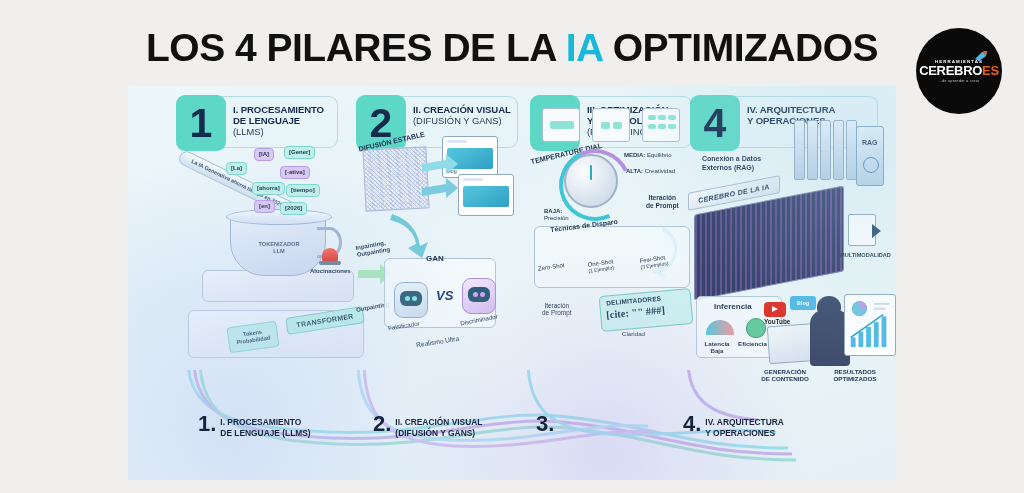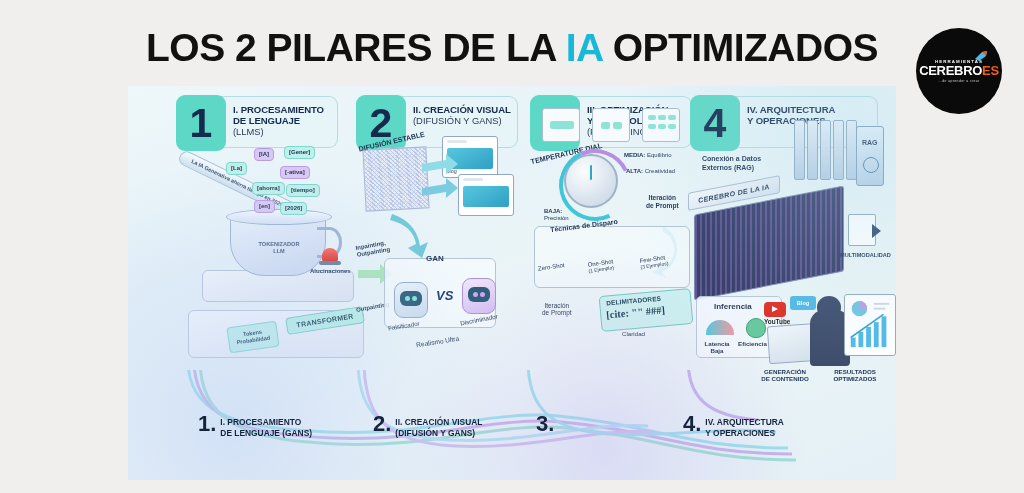--- a/index.html
+++ b/index.html
@@ -285,21 +285,21 @@
     margin-right:4px; }
   .lg .t{ font-size:8.4px; font-weight:bold; color:#15243c; line-height:1.25;
     padding-top:3px; }
   .lg1{ left:70px; } .lg2{ left:245px; } .lg3{ left:408px; } .lg4{ left:555px; }
 </style>
 </head>
 <body>
 
 <div class="title-bar">
   <div class="title">
-    <span>LOS 2 PILARES DE LA </span><span class="accent">IA</span><span> OPTIMIZADOS</span>
+    <span>LOS 4 PILARES DE LA </span><span class="accent">IA</span><span> OPTIMIZADOS</span>
   </div>
 </div>
 
 <div class="logo">
   <div class="logo-top">HERRAMIENTAS</div>
   <div class="logo-mid"><span>CEREBRO</span><span class="es">ES</span></div>
   <div class="logo-sub">...de aprender a crear</div>
   <svg class="rocket" viewBox="0 0 16 12">
     <path d="M2 9 L9 2 L14 1 L13 6 L6 11 Z" fill="#4fb8e6"></path>
     <path d="M9 2 L14 1 L13 6 Z" fill="#e8601c"></path>
@@ -586,21 +586,21 @@
       <div>OPTIMIZADOS</div>
     </div>
   </div>
 </div>
 
 <div class="legend">
   <div class="lg lg1">
     <span class="n">1.</span>
     <span class="t">
       <div>I. PROCESAMIENTO</div>
-      <div>DE LENGUAJE (GANS)</div>
+      <div>DE LENGUAJE (LLMS)</div>
     </span>
   </div>
   <div class="lg lg2">
     <span class="n">2.</span>
     <span class="t">
       <div>II. CREACIÓN VISUAL</div>
       <div>(DIFUSIÓN Y GANS)</div>
     </span>
   </div>
   <div class="lg lg3">

